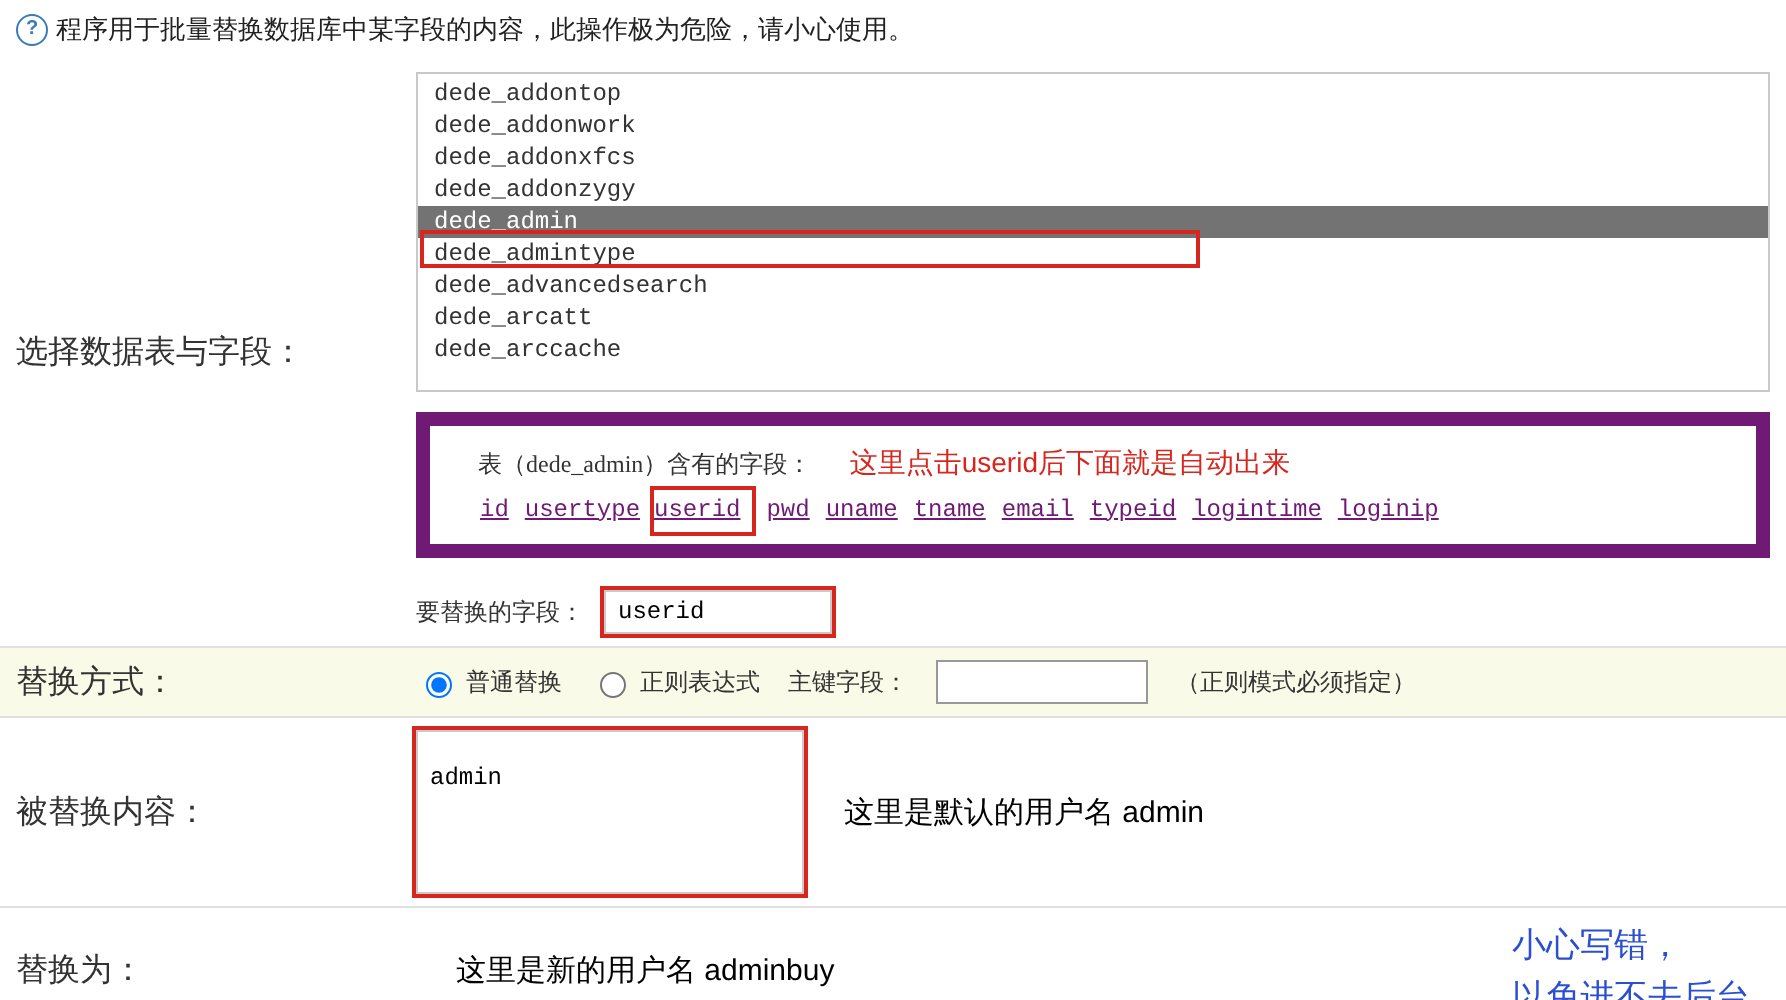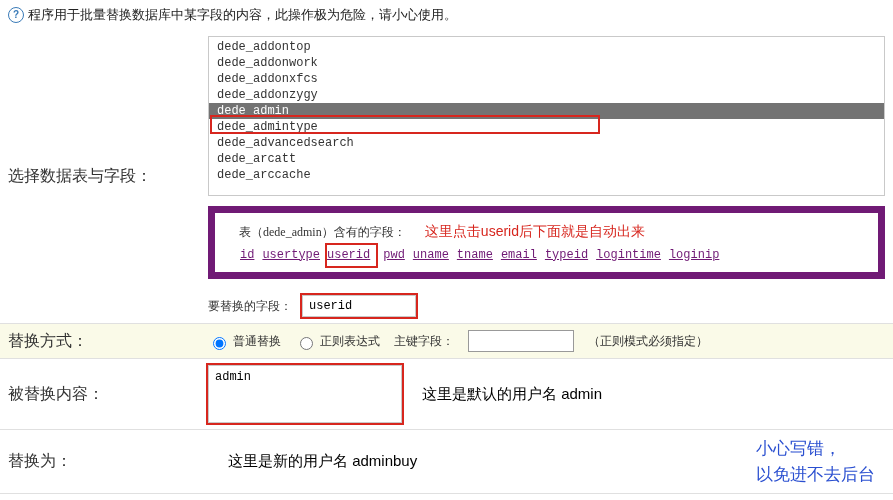--- a/index.html
+++ b/index.html
@@ -144,35 +144,35 @@
     align-items: center;
   }
   .row.mode .row-content {
     font-family: inherit;
     display: flex;
     align-items: center;
     gap: 14px;
   }
   .radio {
     display: inline-flex;
-    align-items: flex-end;
+    align-items: flex-start;
     gap: 4px;
   }
   .pk-input {
     border: 1px solid #999;
     width: 100px;
     height: 18px;
   }
 
   
   .textarea {
     border: 1px solid #c9c9c9;
     width: 180px;
     height: 48px;
-    padding: 4px 6px;
+    padding: 16px 6px;
     font-family: "Courier New", monospace;
     font-size: 12px;
     resize: none;
     display: block;
   }
   .textarea.hilite {
     outline: 2px solid #d7261e;
   }
   .content-annot {
     color: #000000;

